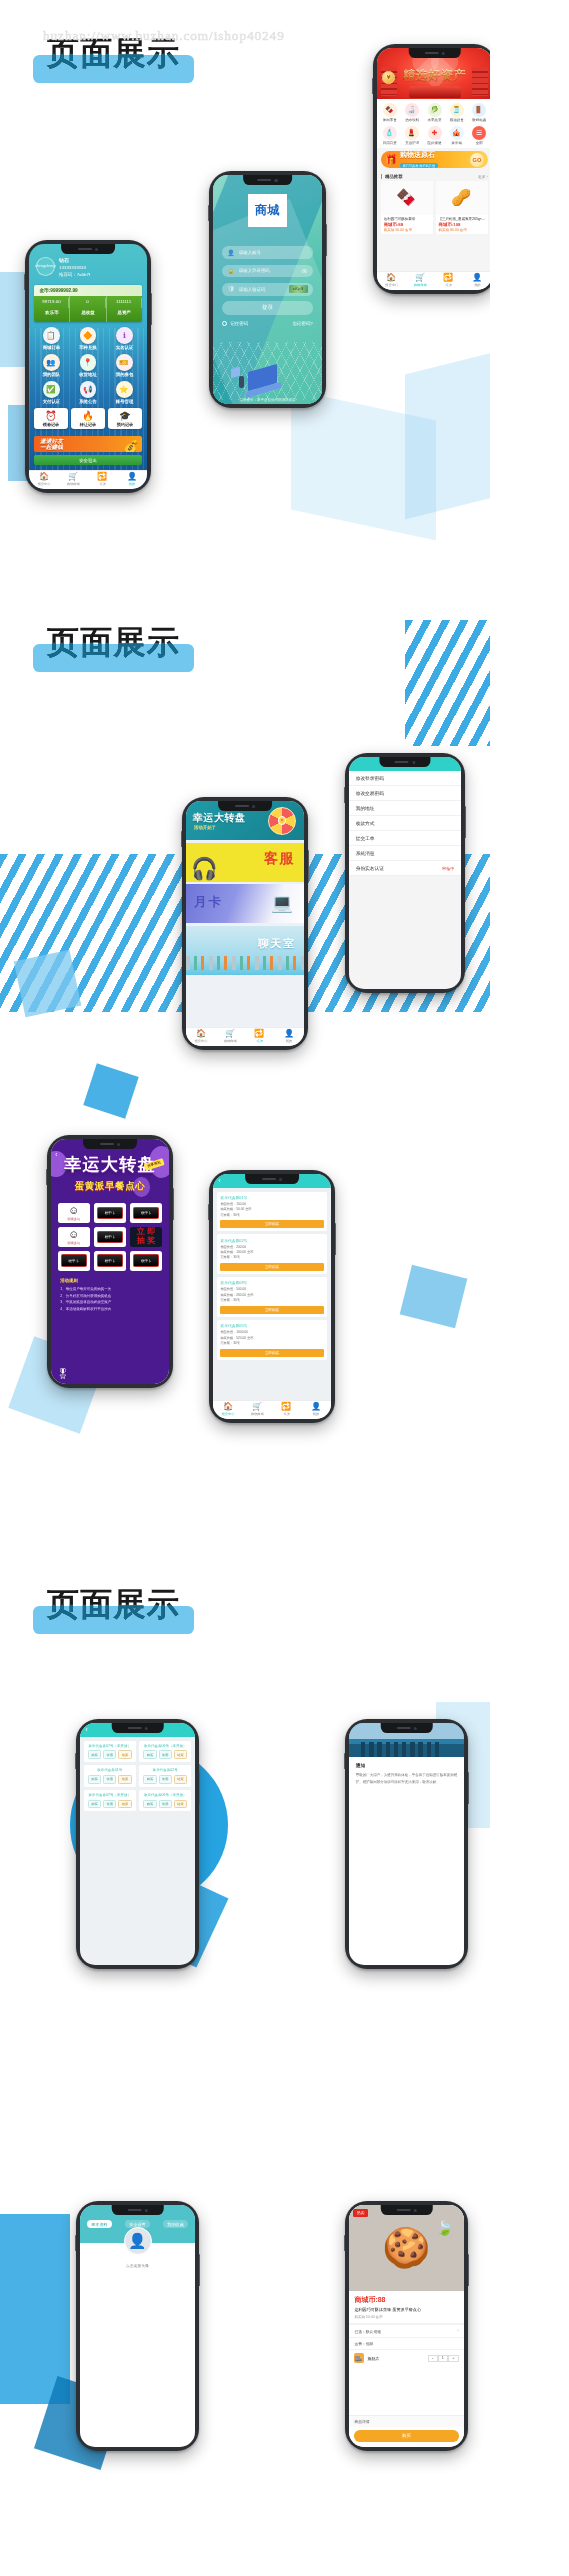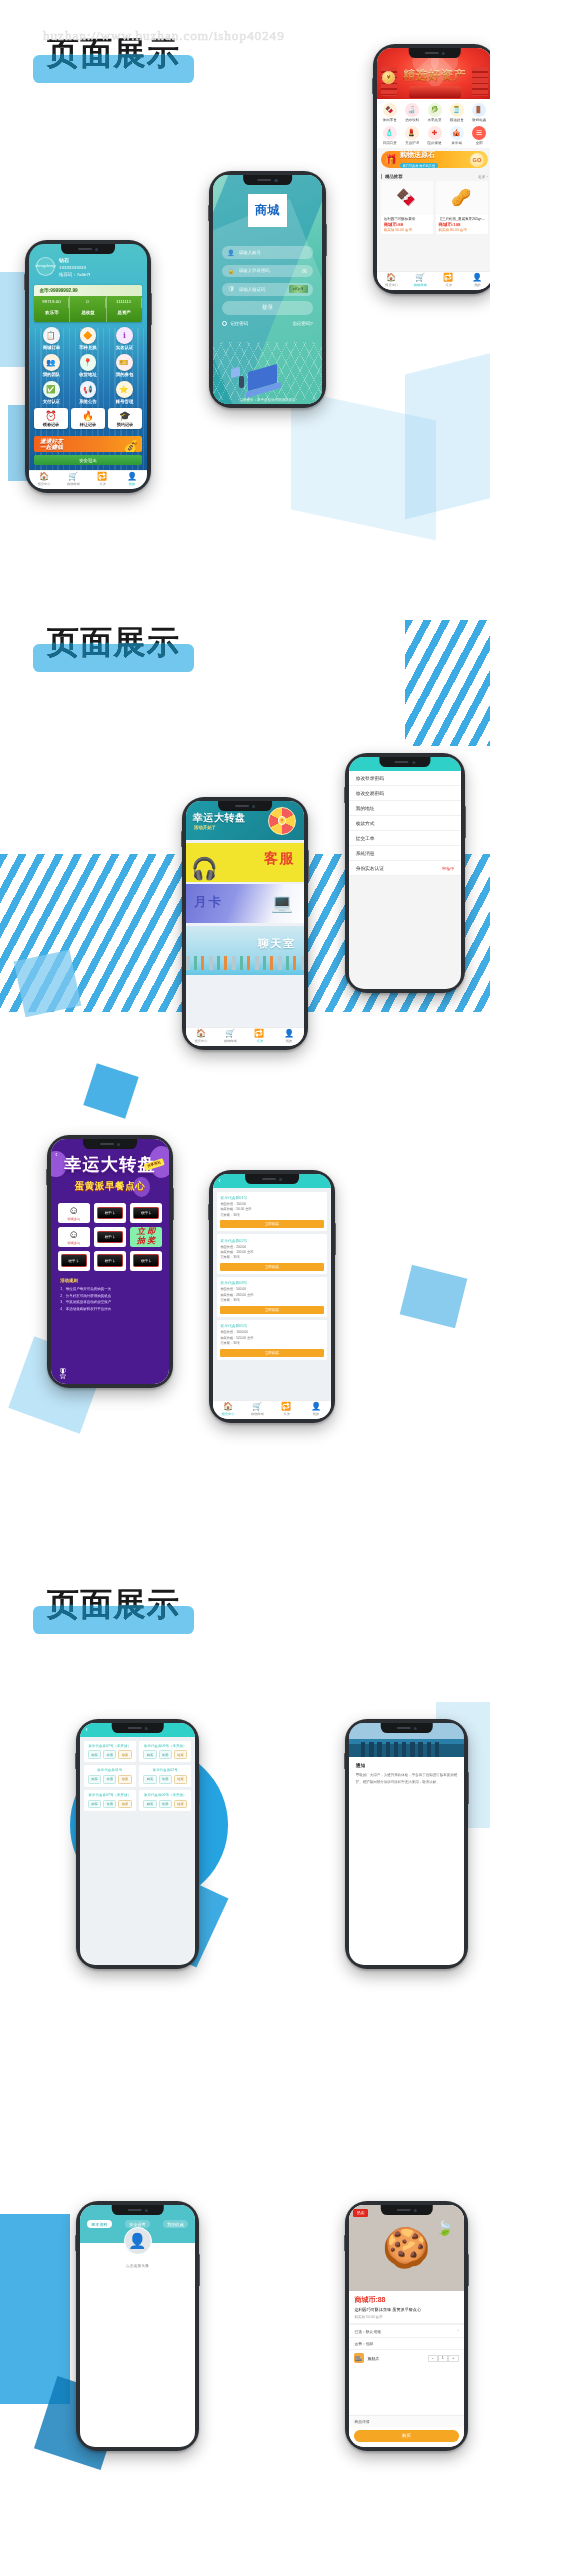--- a/index.html
+++ b/index.html
@@ -379,21 +379,21 @@
   .lo-grid { position:relative; margin:10px 6.3px 0 6.3px;
     display:grid; grid-template-columns:repeat(3,1fr); gap:3.8px; }
   .lo-cell { background:#fff; border-radius:2.5px; height:20px;
     display:flex; flex-direction:column; align-items:center; justify-content:center; }
   .lo-cell .face { font-size:10.8px; line-height:1; }
   .lo-cell .cap { font-size:3.2px; color:#d2303a; margin-top:0.6px; }
   .lo-card { width:82%; height:12.6px; border-radius:1.3px;
     background:linear-gradient(180deg,#2a2a2a,#000);
     color:#fff; font-size:3.5px; display:flex;align-items:center;justify-content:center;
     border:0.6px solid #b33; }
-  .lo-go { background:#86efac;font-style:italic; }
+  .lo-go { background:#0f172a; }
   .lo-go .g1 { font-size:8.2px;font-weight:bold;color:#d2181b;line-height:1.05; }
   .lo-rules { position:relative; margin:7.6px 8.9px 0 8.9px; }
   .lo-rules .h { font-size:4.4px; color:#ffe54a; font-weight:bold; margin-bottom:2.5px; }
   .lo-rules .li { font-size:3.5px; color:#e4d2ff; line-height:1.9; }
   .lo-badge { position:absolute; left:5px; bottom:5px; font-size:10px; color:#fff; }
 
   
   .p-vou { height:100%; background:#eef1f4; }
   .v-top { height:14px; background:#2ed0c8; display:flex;align-items:center;padding:0 5px;
     color:#fff; font-size:4.4px; }

